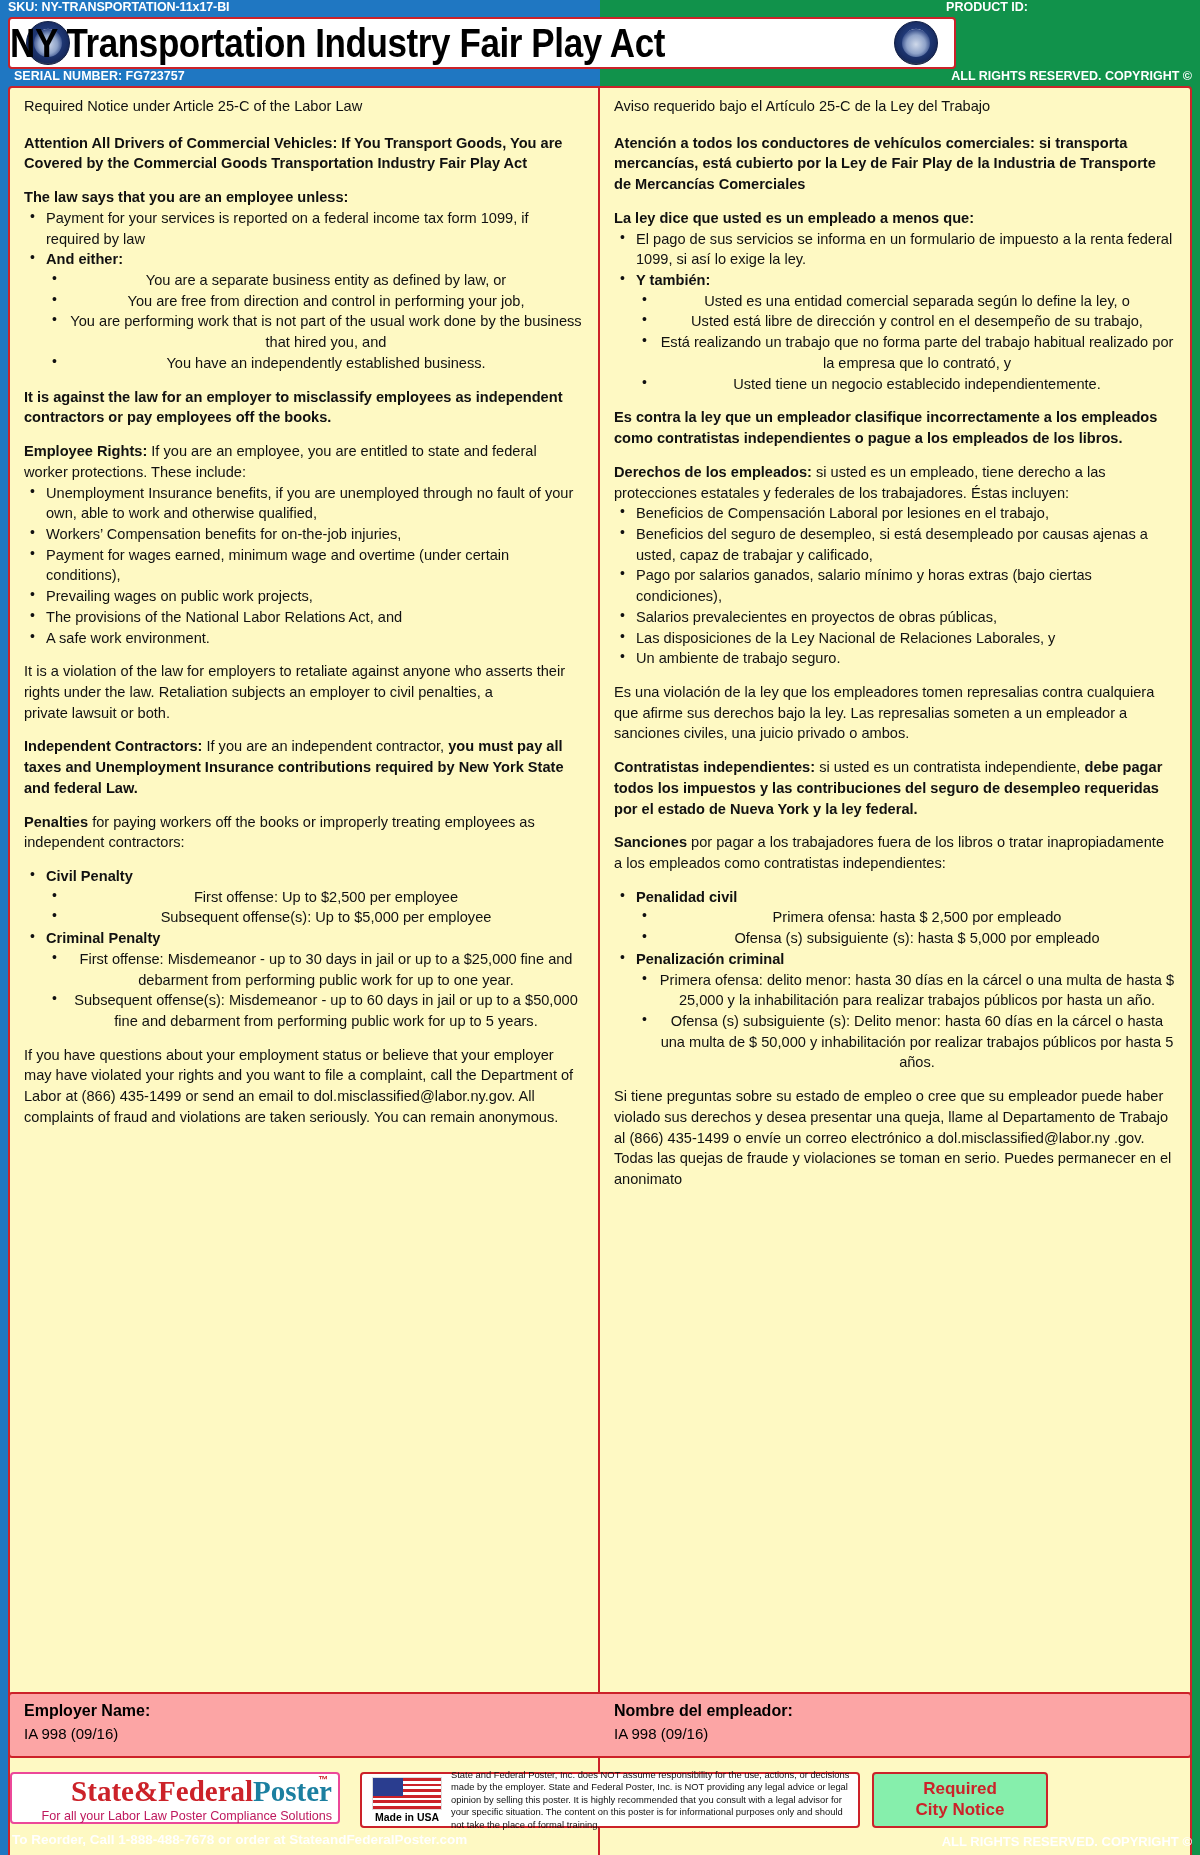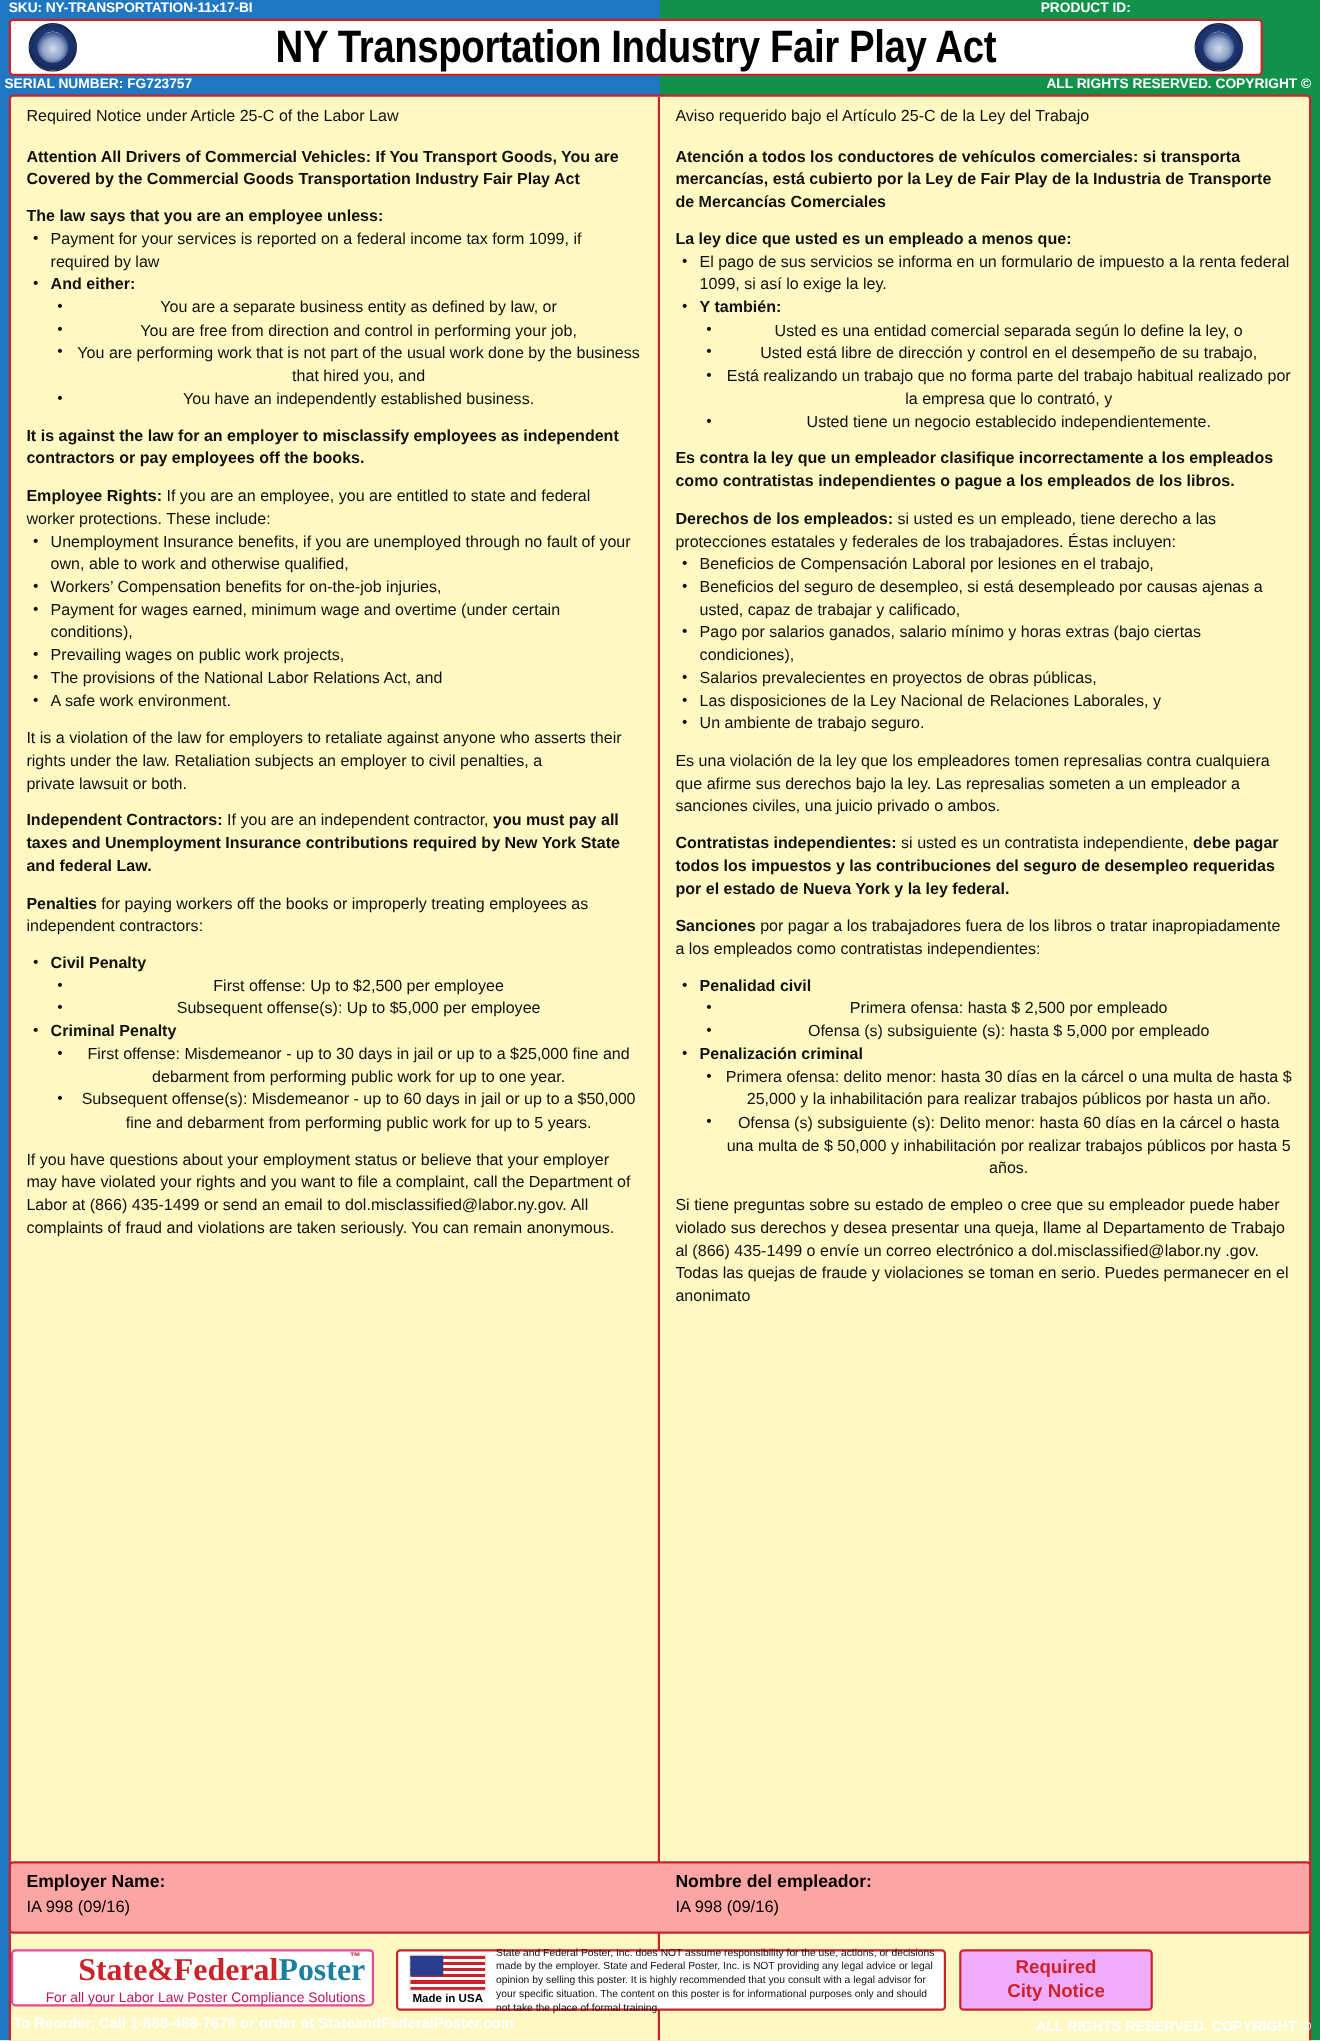--- a/index.html
+++ b/index.html
@@ -42,25 +42,25 @@
   }
   .product-id {
     position: absolute; right: 172px; top: 0px;
     color: #ffffff; font-size: 12.5px; font-weight: bold;
     white-space: nowrap;
   }
 
   
   .title-band {
     position: absolute; left: 8px; top: 17px;
-    width: 1140px; height: 52px;
+    width: 948px; height: 52px;
     background: #ffffff;
     border: 2px solid #cc2229;
     border-radius: 4px;
-    display: flex; align-items: center; justify-content: center;
+    display: flex; align-items: center; 
     z-index: 6;
   }
   .title-text {
     font-size: 35px; font-weight: bold; color: #000;
     letter-spacing: -0.4px;
     white-space: nowrap;
     font-family: "Liberation Sans", sans-serif;
     transform: scaleY(1.18);
   }
   .seal {
@@ -79,21 +79,21 @@
     background: radial-gradient(circle at 50% 55%, #cfd9ea 0%, #8fa3c9 45%, #2a4280 75%, #1b2f63 100%);
   }
 
   
   .serial-strip {
     position: absolute; left: 0; top: 69px;
     width: 1200px; height: 17px;
     z-index: 5;
   }
   .serial {
-    position: absolute; left: 4px; top: 0px;
+    position: absolute; left: 14px; top: 0px;
     color: #ffffff; font-size: 12.5px; font-weight: bold;
     white-space: nowrap;
   }
   .rights-top {
     position: absolute; right: 8px; top: 0px;
     color: #ffffff; font-size: 12.5px; font-weight: bold;
     white-space: nowrap;
   }
 
   
@@ -227,21 +227,21 @@
   .disclaimer-text {
     font-size: 9.4px;
     line-height: 1.32;
     color: #111;
     padding-left: 4px;
   }
 
   .city-notice {
     position: absolute; left: 872px; top: 1772px;
     width: 176px; height: 56px;
-    background: #f0abfc;
+    background: #86efac;
     border: 2px solid #cc2229;
     border-radius: 4px;
     z-index: 7;
     display: flex; flex-direction: column;
     align-items: center; justify-content: center;
     color: #cc2229; font-weight: bold; font-size: 17px;
     line-height: 1.22;
   }
 
   .rights-bottom {

